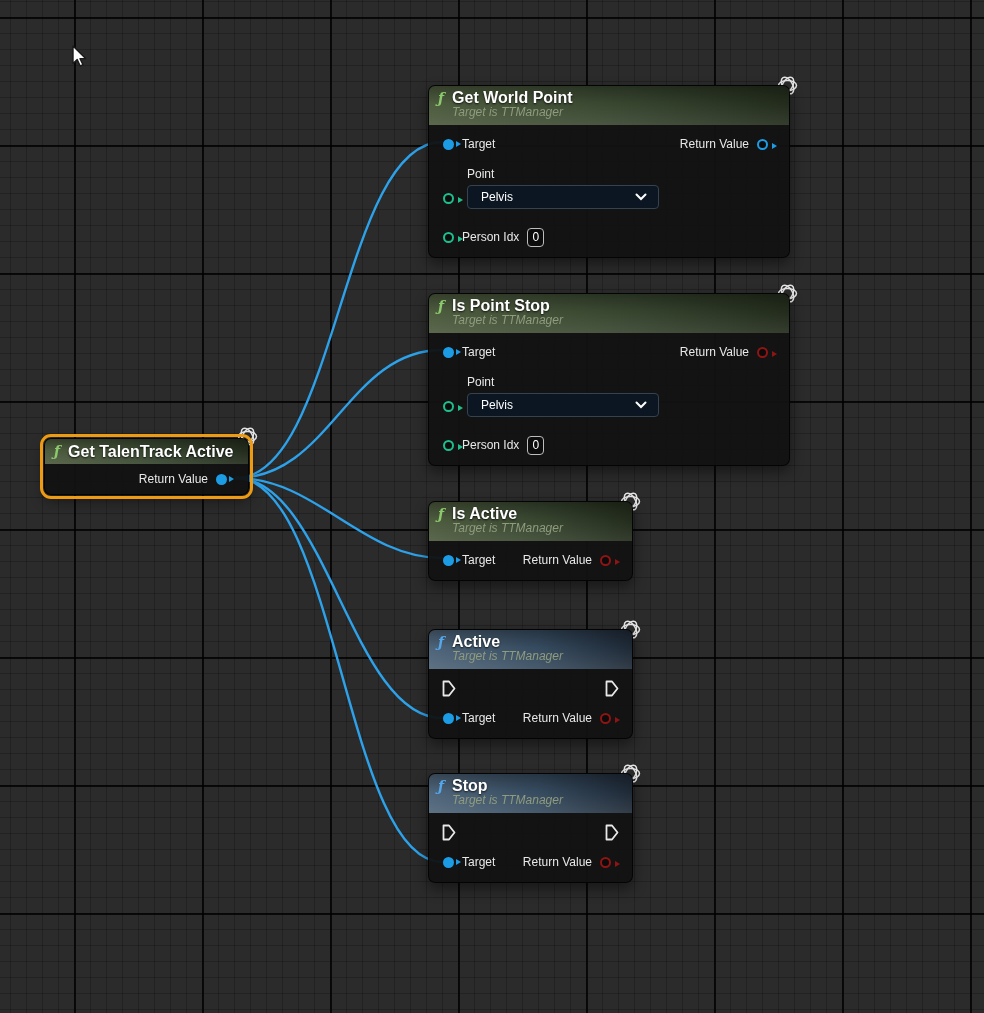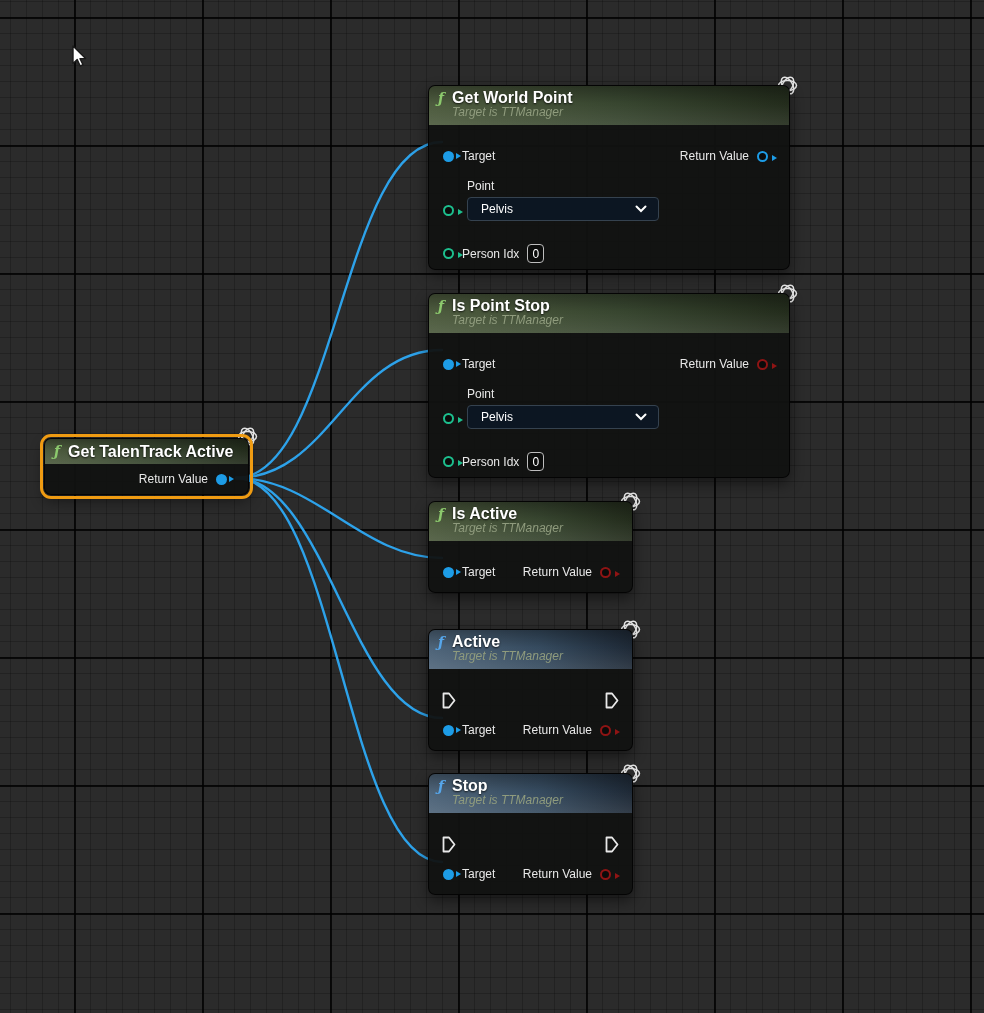--- a/index.html
+++ b/index.html
@@ -43,21 +43,21 @@
       linear-gradient(to right, #4e6479, #354a5e 55%, #1e2936);
   }
   .fx { font-family:"DejaVu Serif", serif; font-style:italic; font-weight:bold;
         font-size:14px; line-height:15px; flex:none; }
   .fx.green { color:#8cc96d; }
   .fx.blue  { color:#56a6ea; }
   .ntitle { font-size:16px; font-weight:bold; color:#fff; line-height:14px;
             text-shadow:0 1px 2px rgba(0,0,0,0.8); white-space:nowrap; }
   .nsub { font-size:12px; font-style:italic; color:#8f9b7d; line-height:13px; margin-top:1px; white-space:nowrap; }
 
-  .nbody { padding:17px 0 6px 0; }
+  .nbody { padding:5px 0 6px 0; }
 
   .prow { display:flex; align-items:center; height:28px; padding:0 12px 0 14px; }
   .pgroup { display:flex; align-items:center; gap:8px; }
   .spacer { flex:1; }
   .plabel { color:#e8e8e8; white-space:nowrap; }
 
   
   .pin { position:relative; width:11px; height:11px; border-radius:50%; flex:none; }
   .pin::after { content:""; position:absolute; left:13px; top:2px; width:0; height:0;
     border-top:3.5px solid transparent; border-bottom:3.5px solid transparent;
@@ -72,21 +72,21 @@
   .exec-icon { flex:none; display:block; }
 
   
   .field { display:flex; padding-left:14px; margin-top:10px; }
   .field-pin { margin-top:25px; }
   .field-col { margin-left:13px; }
   .field-label { color:#e8e8e8; line-height:13px; margin-bottom:4px; }
   .dropdown { width:192px; height:24px; background:#0c1622; border:1px solid #35424f;
     border-radius:4px; display:flex; align-items:center; justify-content:space-between;
     padding:0 11px 0 13px; color:#fff; cursor:pointer; }
-  .person-row { margin-top:14px;align-items:flex-end; }
+  .person-row { margin-top:14px; }
   .value-box { min-width:17px; height:19px; border:1.5px solid #bdbdbd; border-radius:4px;
     display:flex; align-items:center; justify-content:center; color:#fff;
     padding:0 3px; background:rgba(0,0,0,0.35); margin-left:0; }
 
   
   .corner-icon { position:absolute; width:21px; height:21px; }
 
   .cursor { position:absolute; left:66px; top:43px; }
 </style>
 </head>

